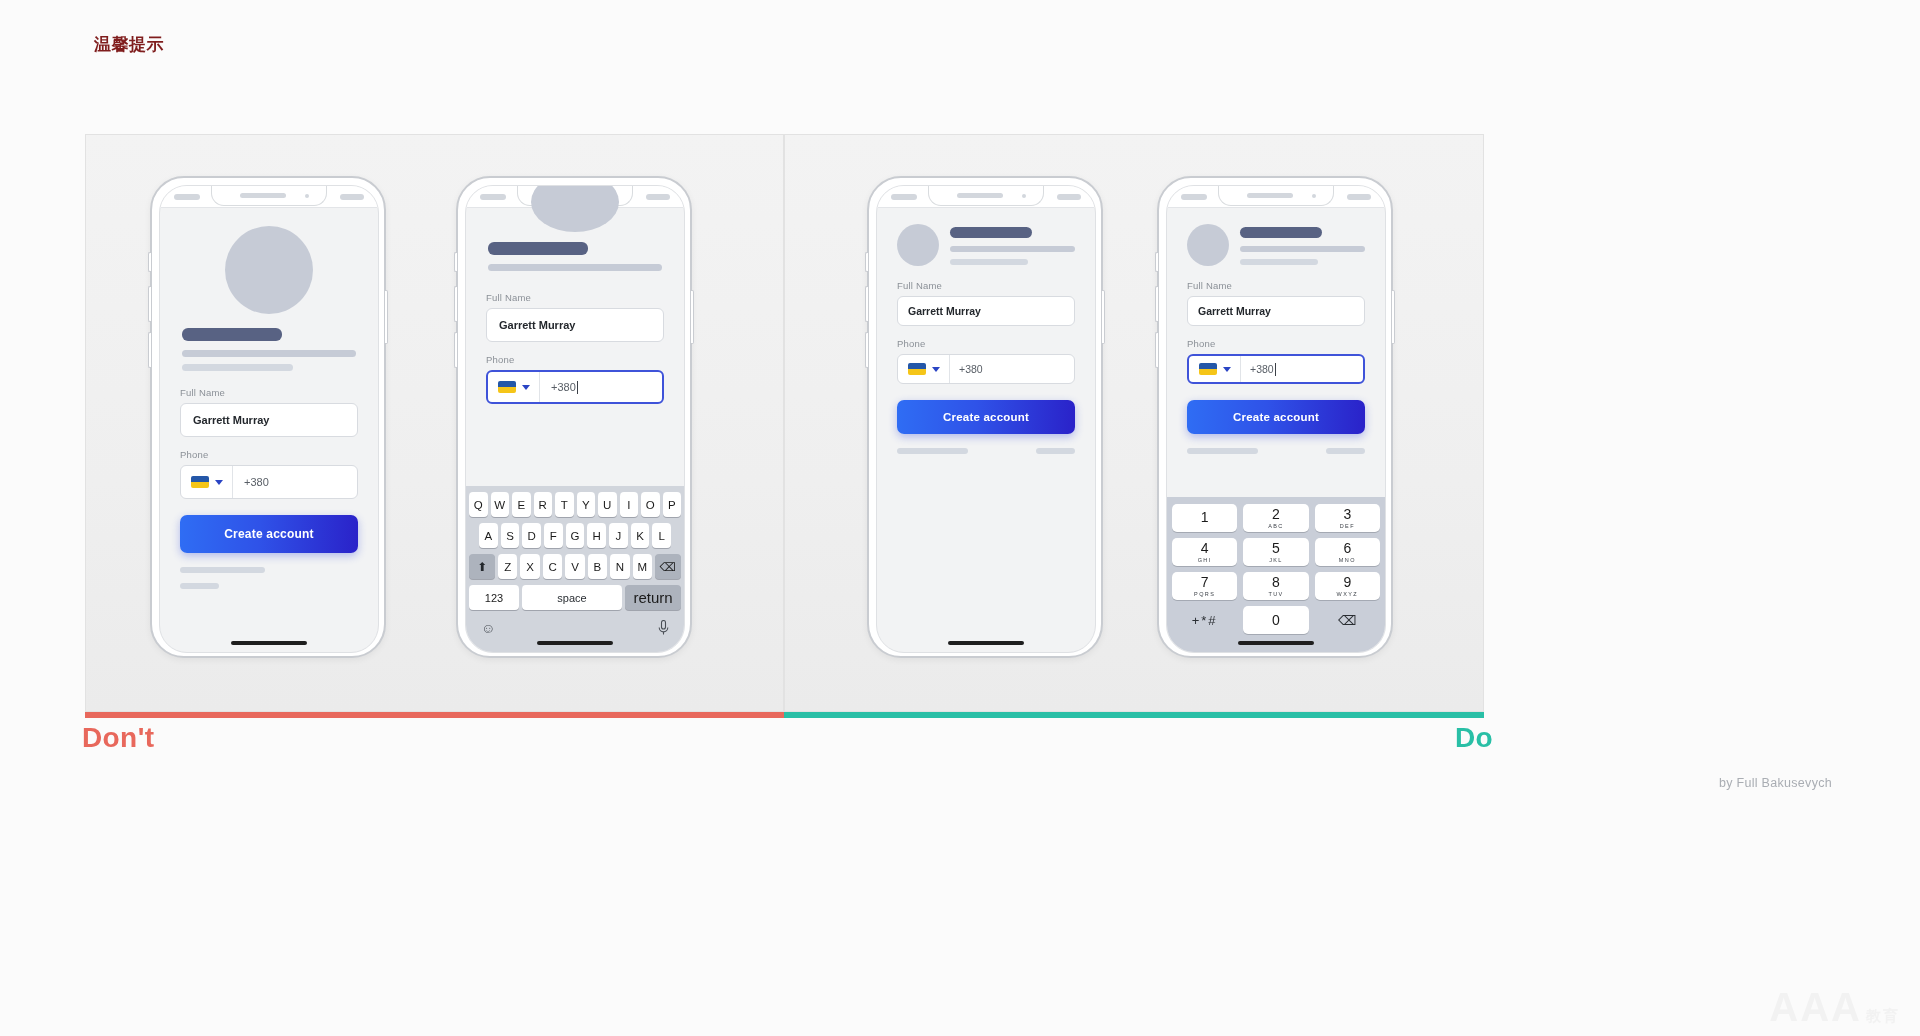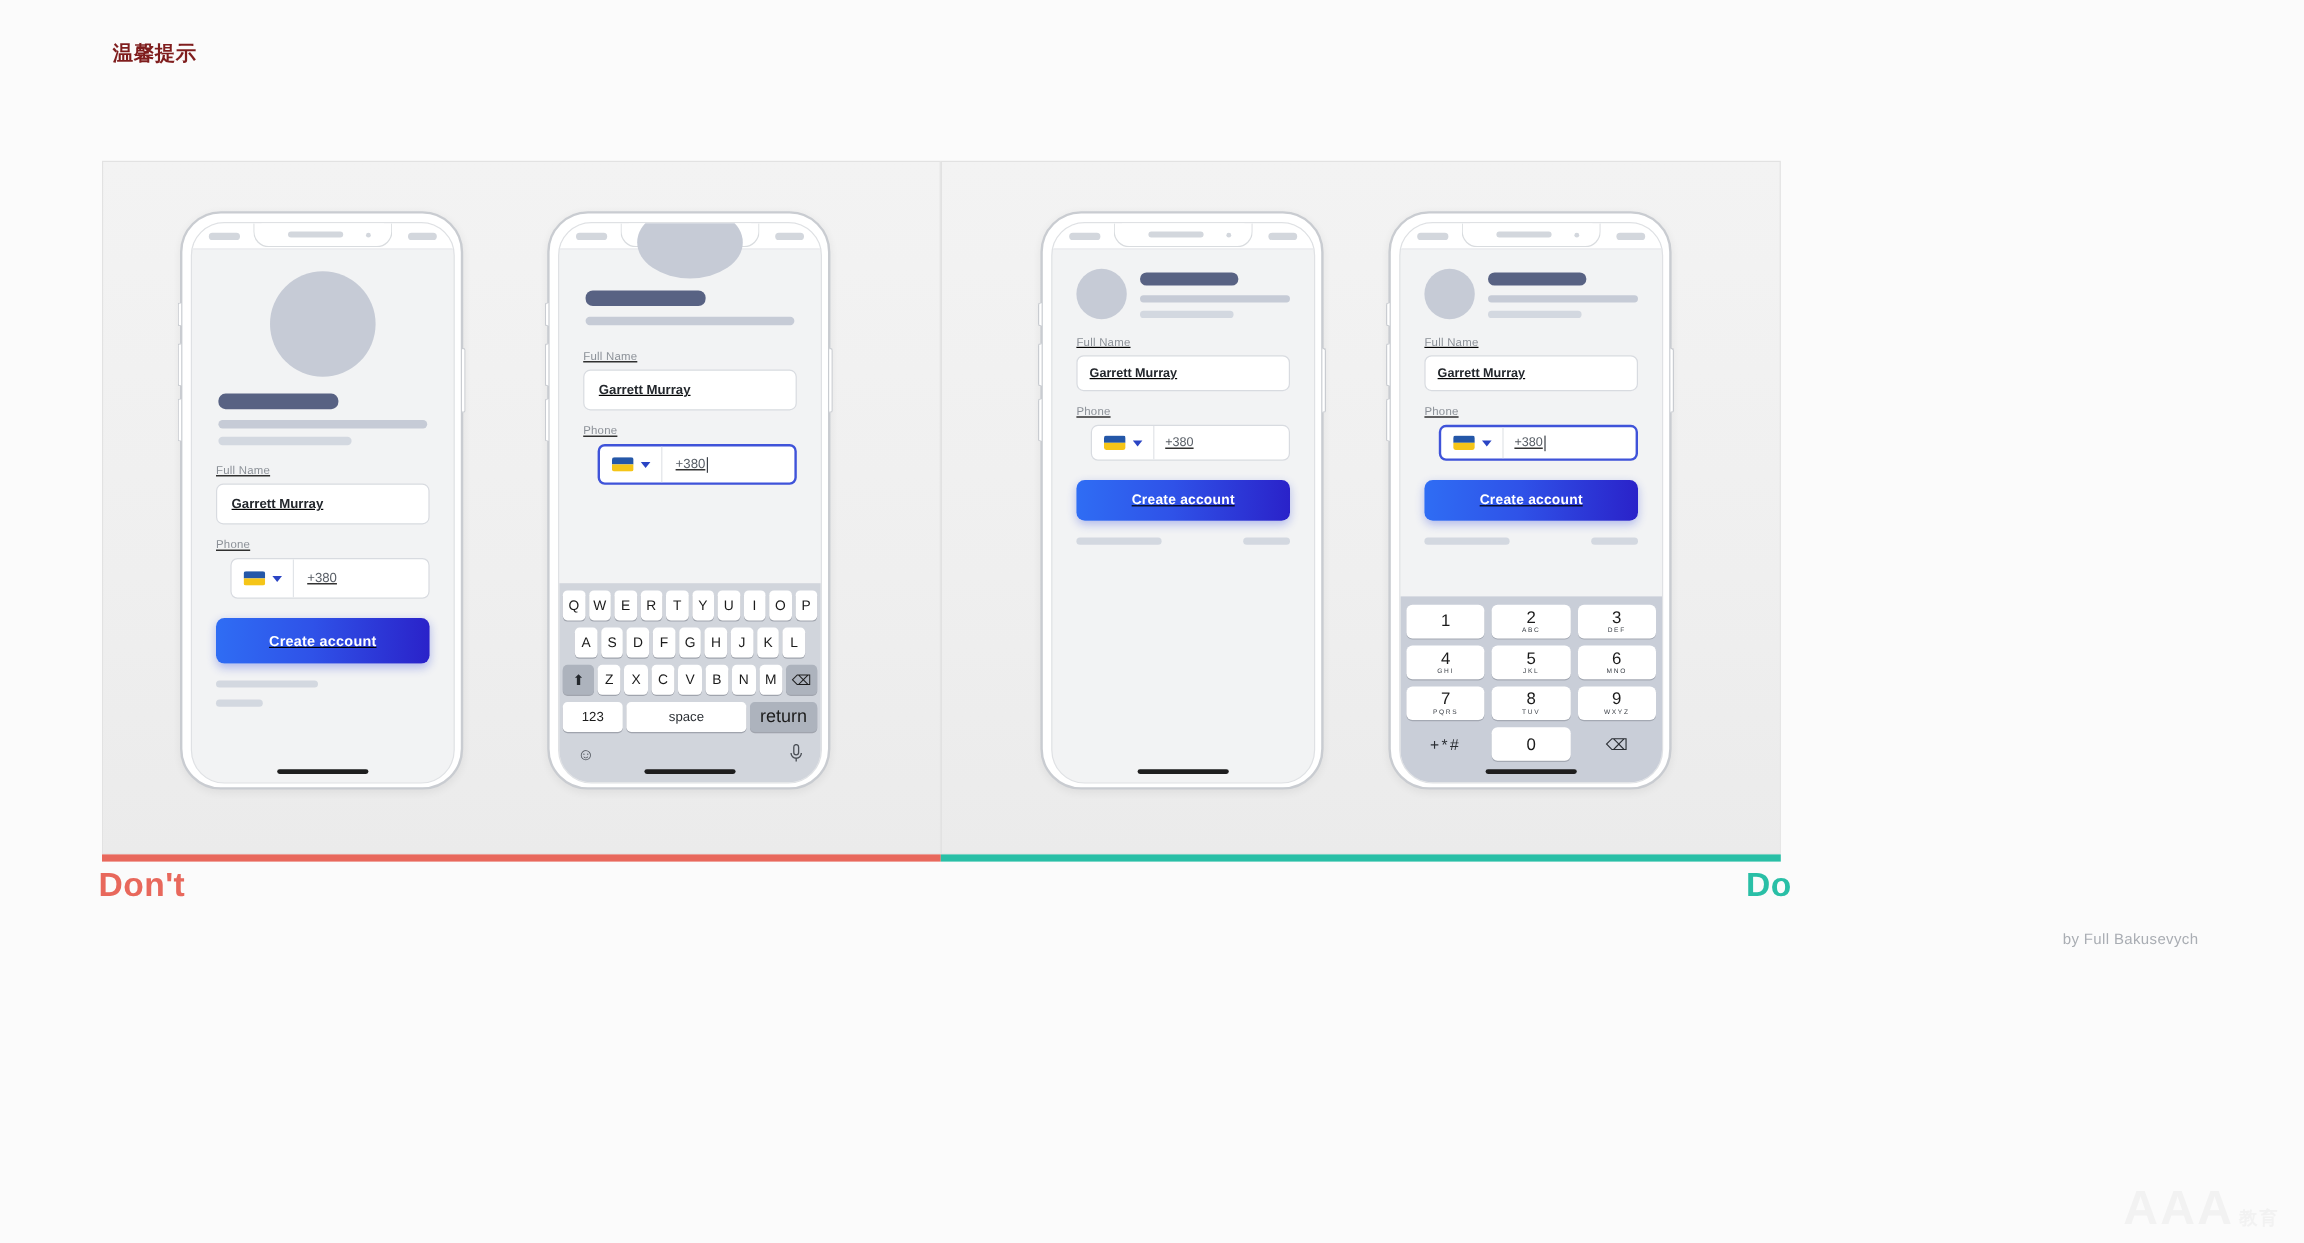--- a/index.html
+++ b/index.html
@@ -132,35 +132,35 @@
   .prof-stack .bar-light  { height: 7px;  width: 100%;  margin-bottom: 7px; }
   .prof-stack .bar-lighter{ height: 7px;  width: 64%; }
 
   .prof-row { display: flex; align-items: flex-start; gap: 11px; padding: 16px 20px 0; }
   .prof-row .lines { flex: 1; padding-top: 3px; }
   .prof-row .bar-dark   { height: 11px; width: 82px; margin-bottom: 8px; }
   .prof-row .bar-light  { height: 6px;  width: 100%; margin-bottom: 7px; }
   .prof-row .bar-lighter{ height: 6px;  width: 62%; }
 
   
-  .form { padding: 0 20px; text-decoration: underline; }
+  .form { padding: 0 20px; }
   .field-label {
     font-size: 9.5px; color: #8b9097; margin-bottom: 5px; letter-spacing: .2px;
   }
   .input {
     height: 34px; background: #ffffff;
     border: 1px solid #d8dbe0; border-radius: 6px;
     display: flex; align-items: center; padding: 0 12px;
     font-size: 11px; color: #23272c; font-weight: bold;
   }
   .input.compact { height: 30px; font-size: 10.5px; padding: 0 10px; }
   .phone-input {
     display: flex; align-items: stretch;
     height: 34px; background: #ffffff;
-    border: 1px solid #d8dbe0; border-radius: 6px; overflow: hidden; margin-left: 12px;
+    border: 1px solid #d8dbe0; border-radius: 6px; overflow: hidden;
   }
   .phone-input.compact { height: 30px; }
   .phone-input.focused { border: 2px solid #3f53d9; }
   .cc {
     width: 52px; display: flex; align-items: center; justify-content: center;
     gap: 6px; border-right: 1px solid #e1e4e8;
   }
   .flag {
     width: 18px; height: 12px; border-radius: 2px; overflow: hidden;
     display: flex; flex-direction: column;

